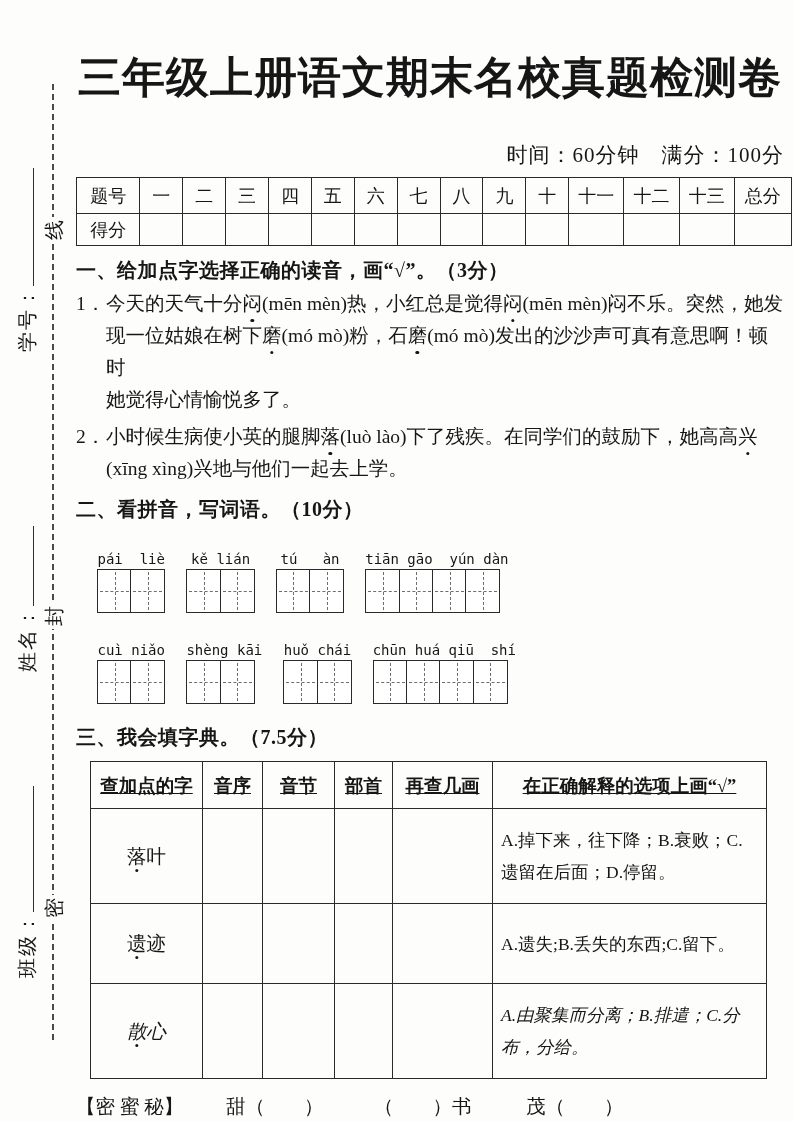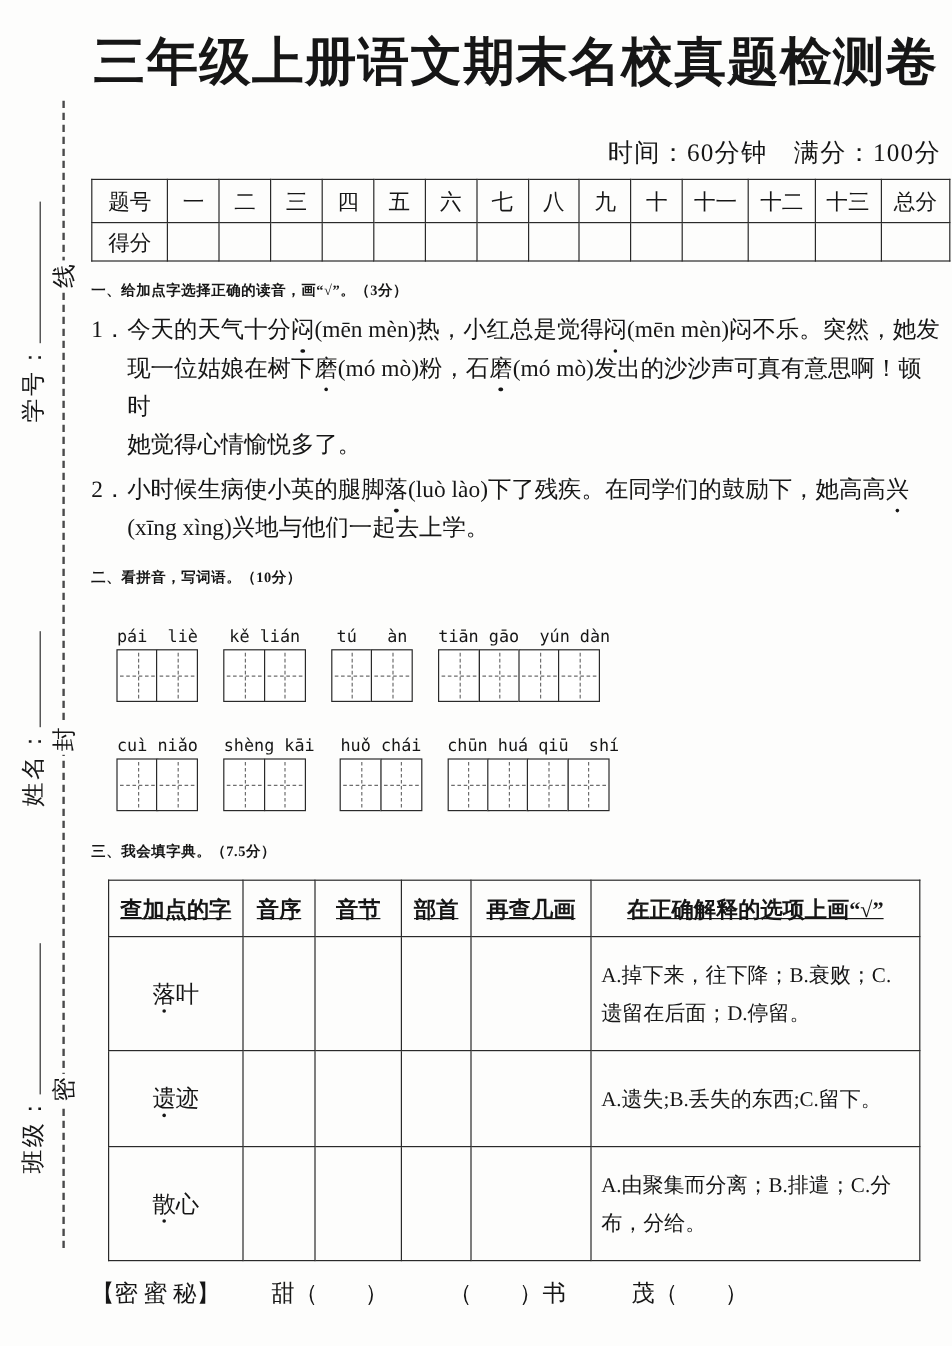--- a/index.html
+++ b/index.html
@@ -14,31 +14,31 @@
   .seal-dash{position:absolute;left:52px;top:84px;height:956px;width:0;
     border-left:2px dashed #4a4a4a;}
   .seal-char{position:absolute;left:41px;width:26px;line-height:22px;text-align:center;
     background:#fdfdfc;font-size:20px;padding:7px 0;transform:rotate(-90deg);}
   .mlabel{position:absolute;white-space:nowrap;transform:rotate(-90deg);
     transform-origin:0 0;font-size:20px;letter-spacing:2px;}
   .mline{display:inline-block;border-bottom:1.8px solid #2f2f2f;height:5px;}
 
   
   .content{position:absolute;left:76px;top:0;width:708px;}
-  .title{margin:0;padding-top:28px;font-size:43px;font-weight:700;text-align:center;
-    letter-spacing:1px;line-height:1.15;}
+  .title{margin:0;padding-top:56px;font-size:43px;font-weight:700;text-align:center;
+    letter-spacing:1px;line-height:1.15;font-family:Liberation Mono, monospace;}
   .info{margin-top:36px;text-align:right;font-size:21px;letter-spacing:1px;}
 
   table{border-collapse:collapse;}
   .score-table{width:716px;margin-top:8px;table-layout:fixed;}
   .score-table td{border:1.6px solid #2a2a2a;text-align:center;font-size:18px;padding:0;}
   .score-table tr:first-child td{height:35px;}
   .score-table tr:last-child td{height:31px;}
 
-  .heading{font-size:12px;font-weight:700;margin-top:11px;letter-spacing:.5px;line-height:26px;}
+  .heading{font-size:20px;font-weight:700;margin-top:11px;letter-spacing:.5px;line-height:26px;}
   .item{display:flex;font-size:19.5px;line-height:32px;margin-top:5px;}
   .item .num{flex:0 0 30px;}
   .rich-line{min-height:32px;}
   .dotted{position:relative;display:inline-block;}
   .dotted::after{content:"";position:absolute;left:50%;transform:translateX(-50%);
     bottom:-2px;width:3.4px;height:3.4px;border-radius:50%;background:#161616;}
 
   
   .py-row{display:flex;align-items:flex-end;margin-top:29px;}
   .py-group{margin-left:21px;}
@@ -253,21 +253,21 @@
             <td class="dict-expl">A.掉下来，往下降；B.衰败；C.遗留在后面；D.停留。</td>
           </tr>
           <tr style="height: 80px; padding-left: 42px;">
             <td class="dict-word"><span class="dotted">遗</span><span>迹</span></td>
             <td></td>
             <td></td>
             <td></td>
             <td></td>
             <td class="dict-expl">A.遗失;B.丢失的东西;C.留下。</td>
           </tr>
-          <tr style="height: 95px;">
+          <tr style="height: 95px; font-style: italic;">
             <td class="dict-word"><span class="dotted">散</span><span>心</span></td>
             <td></td>
             <td></td>
             <td></td>
             <td></td>
             <td class="dict-expl">A.由聚集而分离；B.排遣；C.分布，分给。</td>
           </tr>
         </tbody>
     </table>
 

